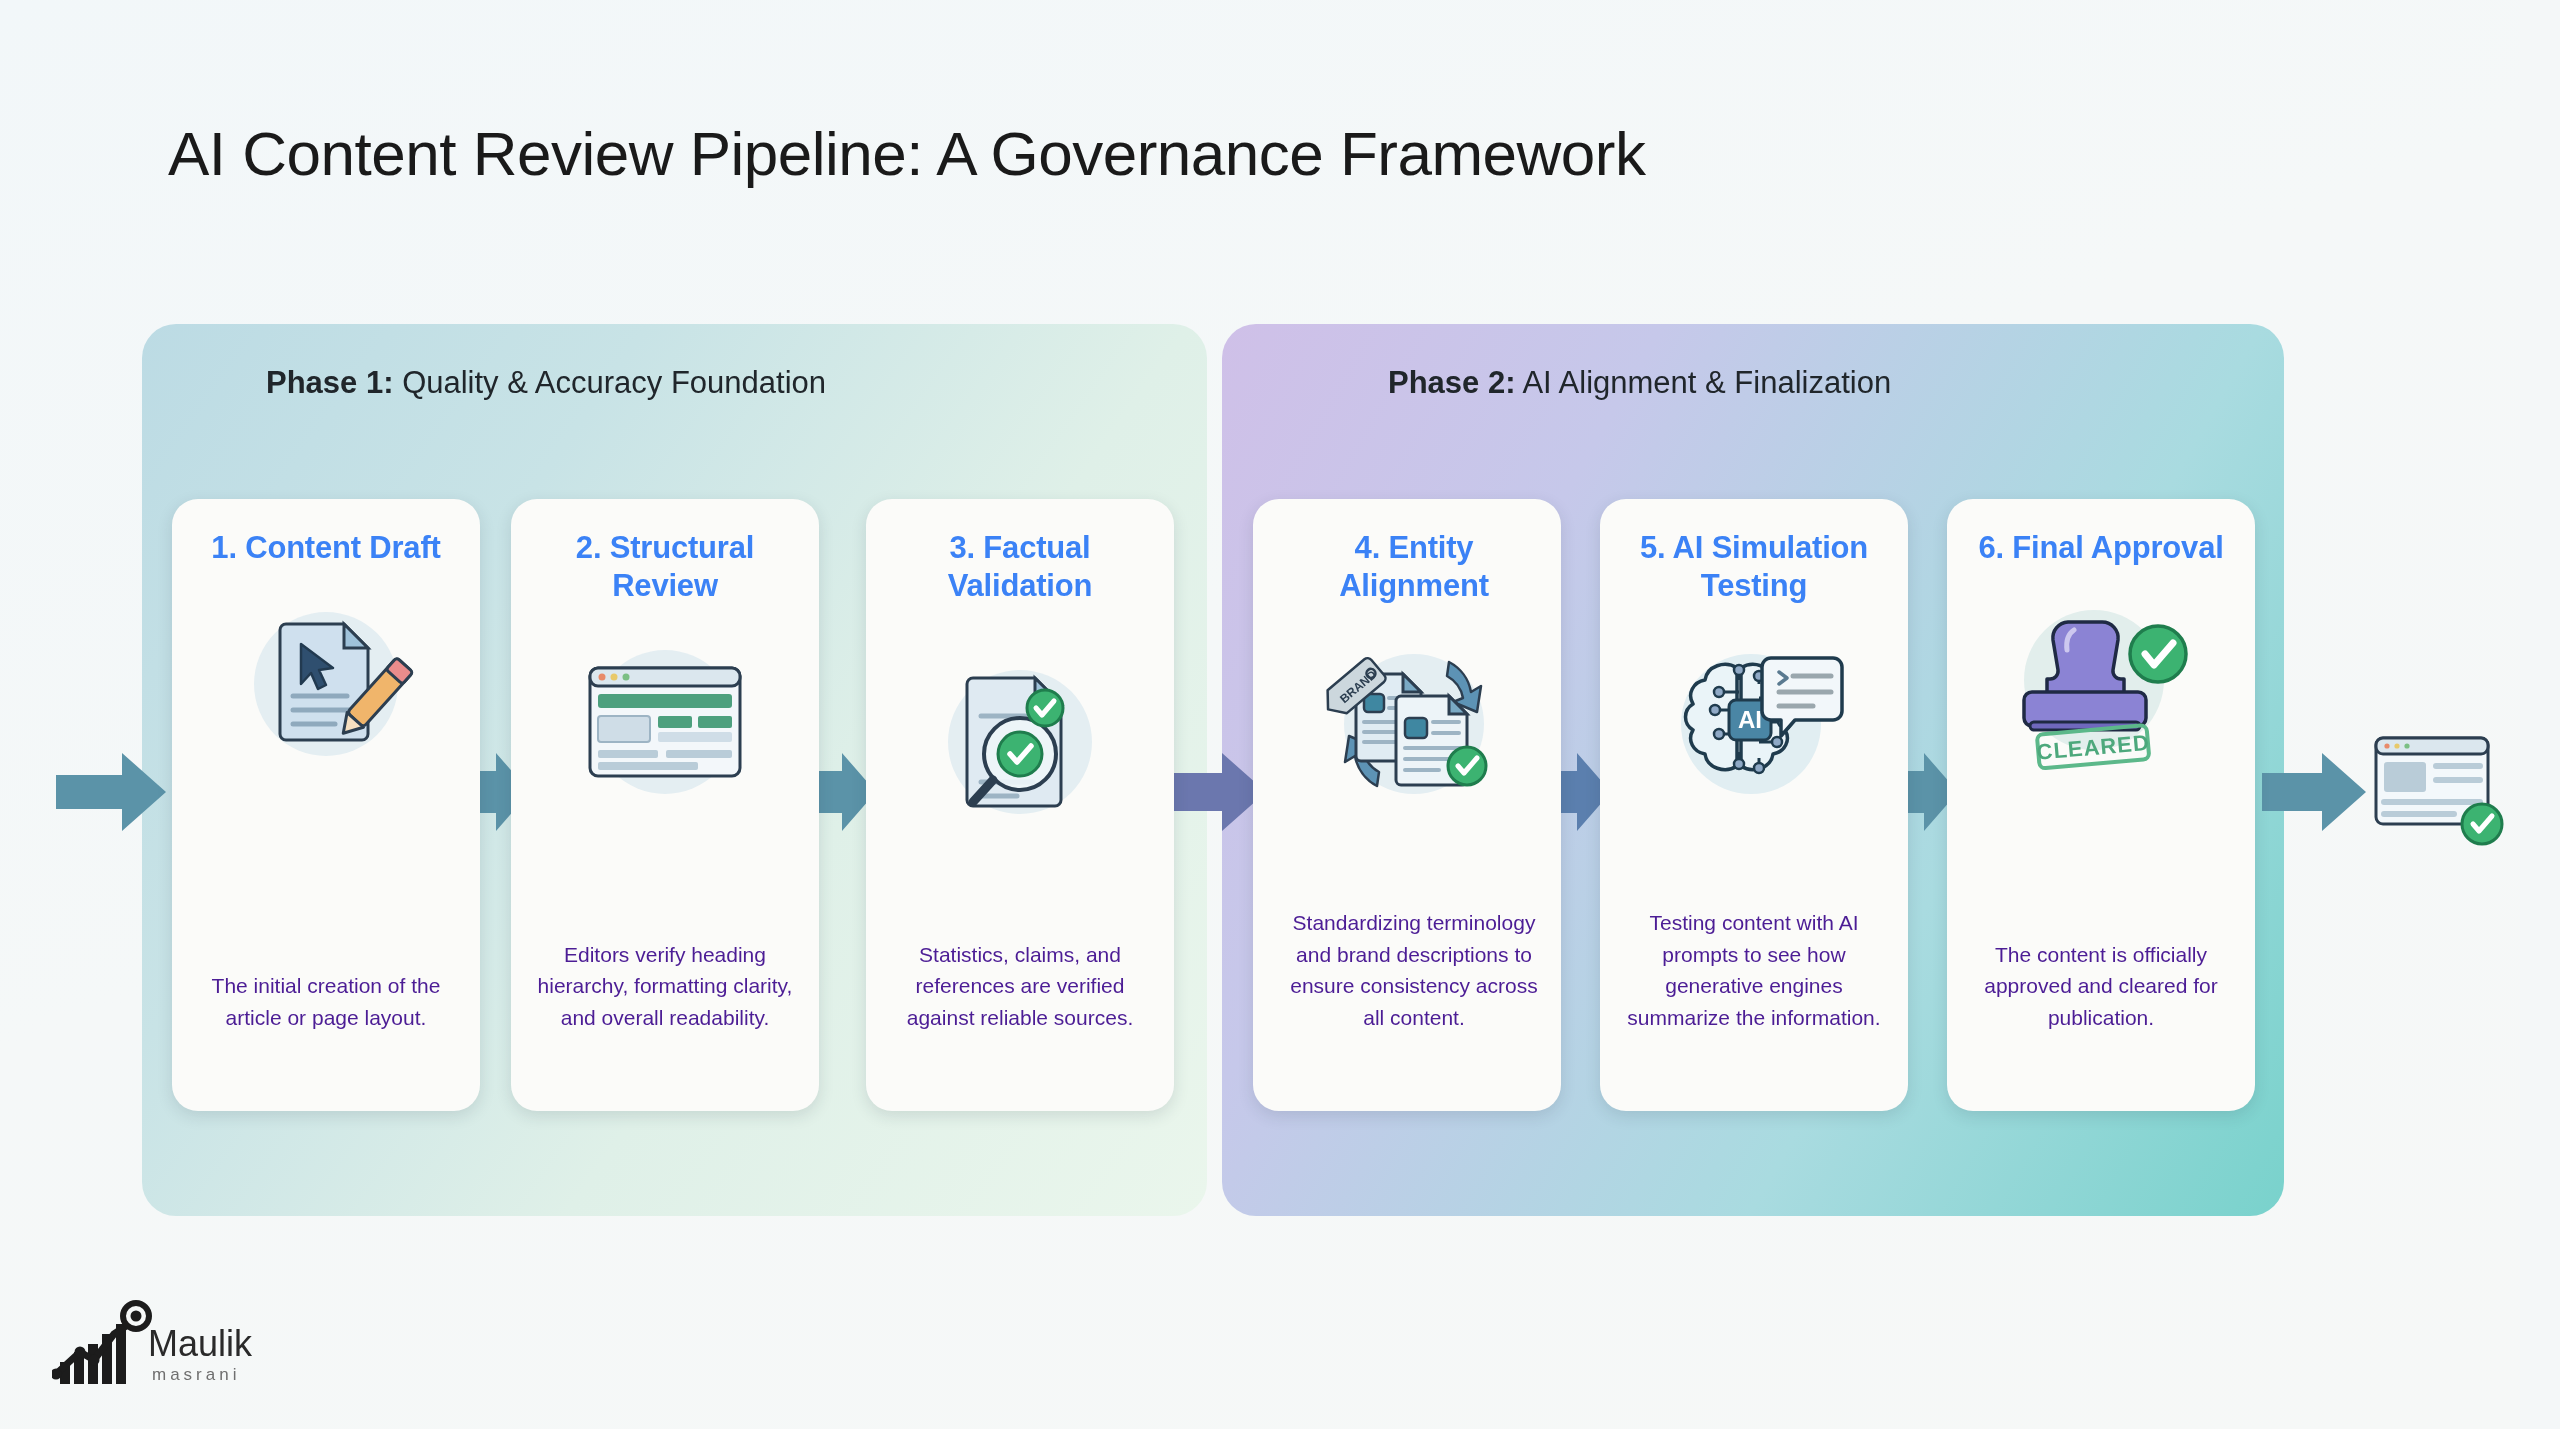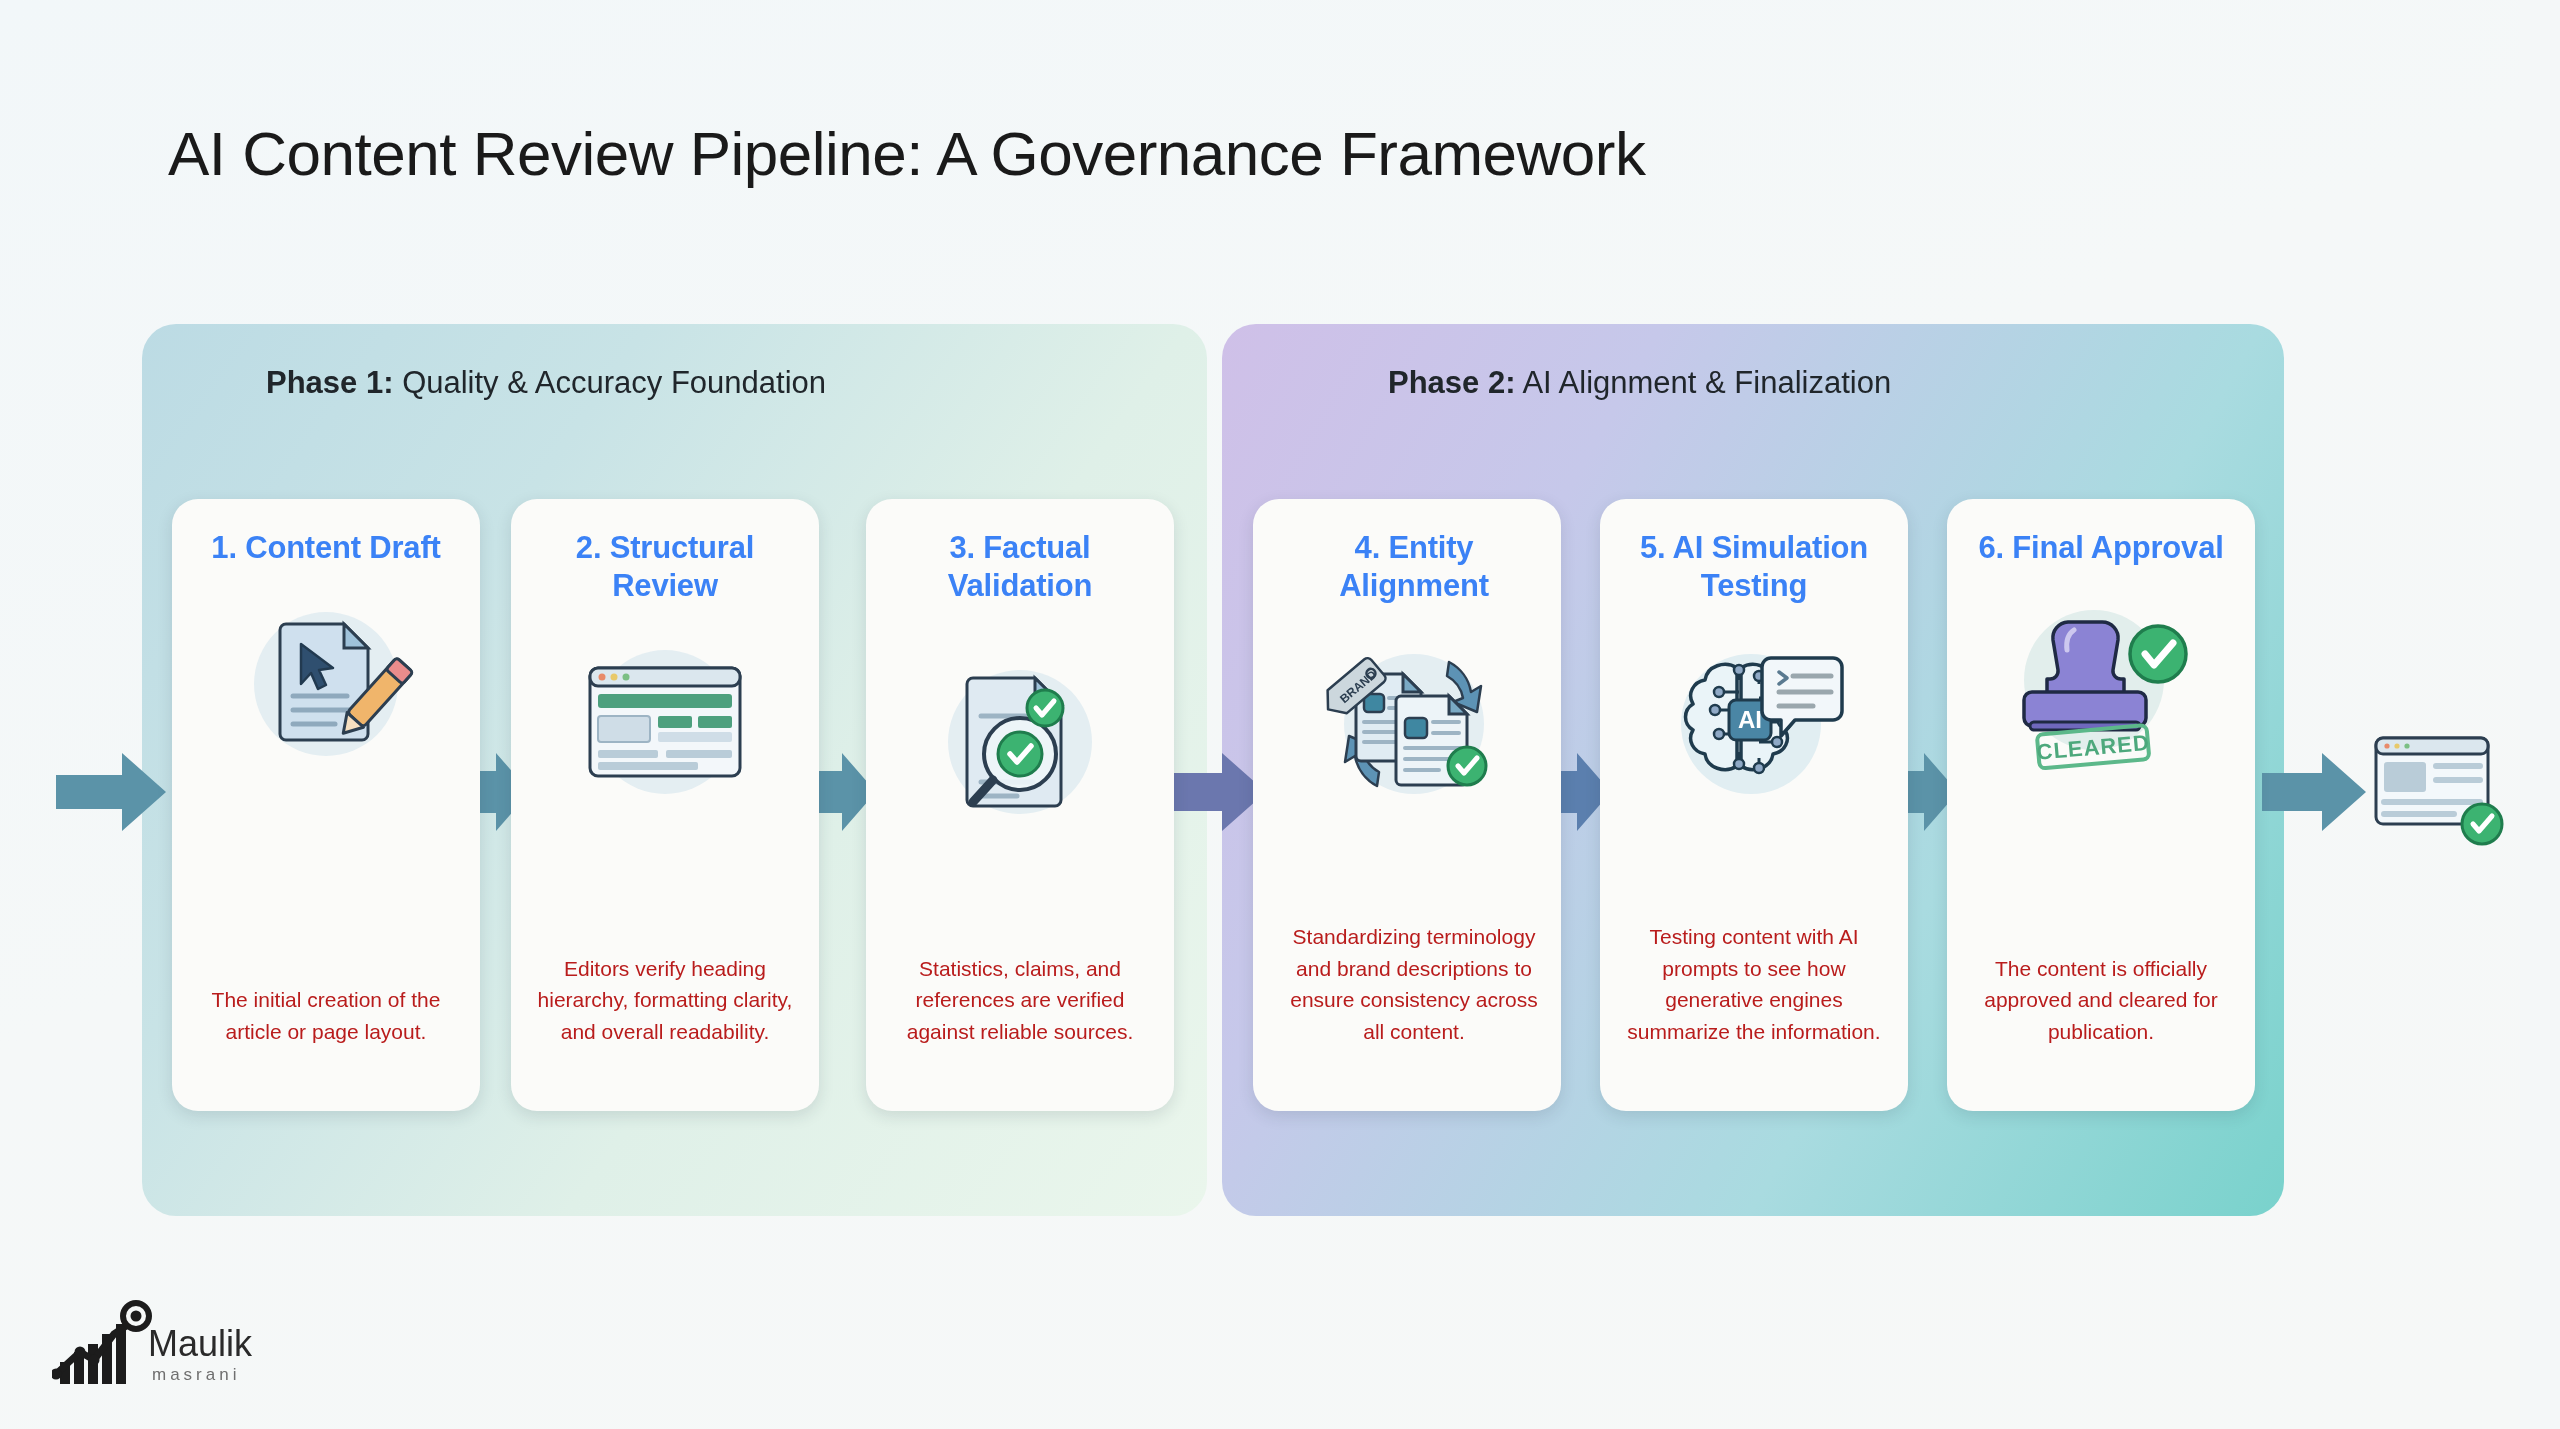--- a/index.html
+++ b/index.html
@@ -75,24 +75,24 @@
     letter-spacing: -0.2px;
   }
   .card .icon-wrap {
     flex: 0 0 auto;
     margin-top: 22px;
     width: 200px; height: 190px;
     display: flex; align-items: center; justify-content: center;
   }
   .card .c-desc {
     margin-top: auto;
-    margin-bottom: 42px;
+    margin-bottom: 56px;
     font-size: 21px;
     line-height: 1.5;
-    color: #b91c1c;
+    color: #4c1d95;
     text-align: center;
   }
   #card1 { left: 172px; }
   #card2 { left: 511px; }
   #card3 { left: 866px; gap: 20px; }
   #card4 { left: 1253px; padding-left: 32px; }
   #card5 { left: 1600px; }
   #card6 { left: 1947px; }
 
   

